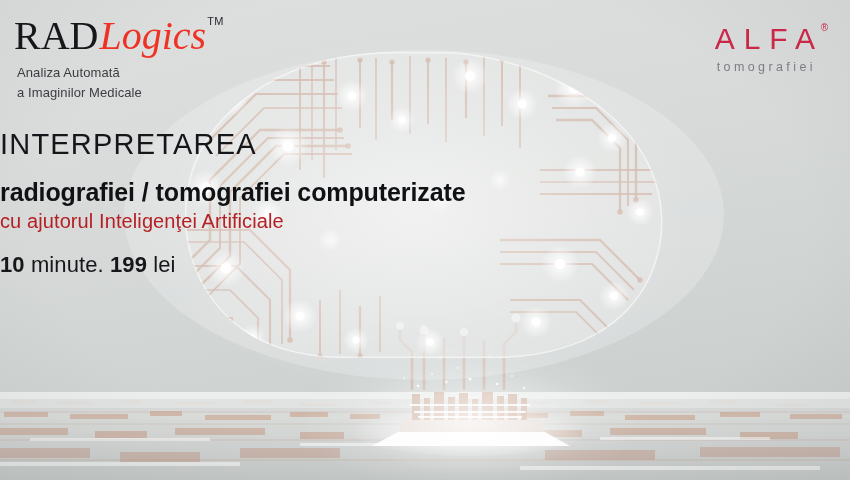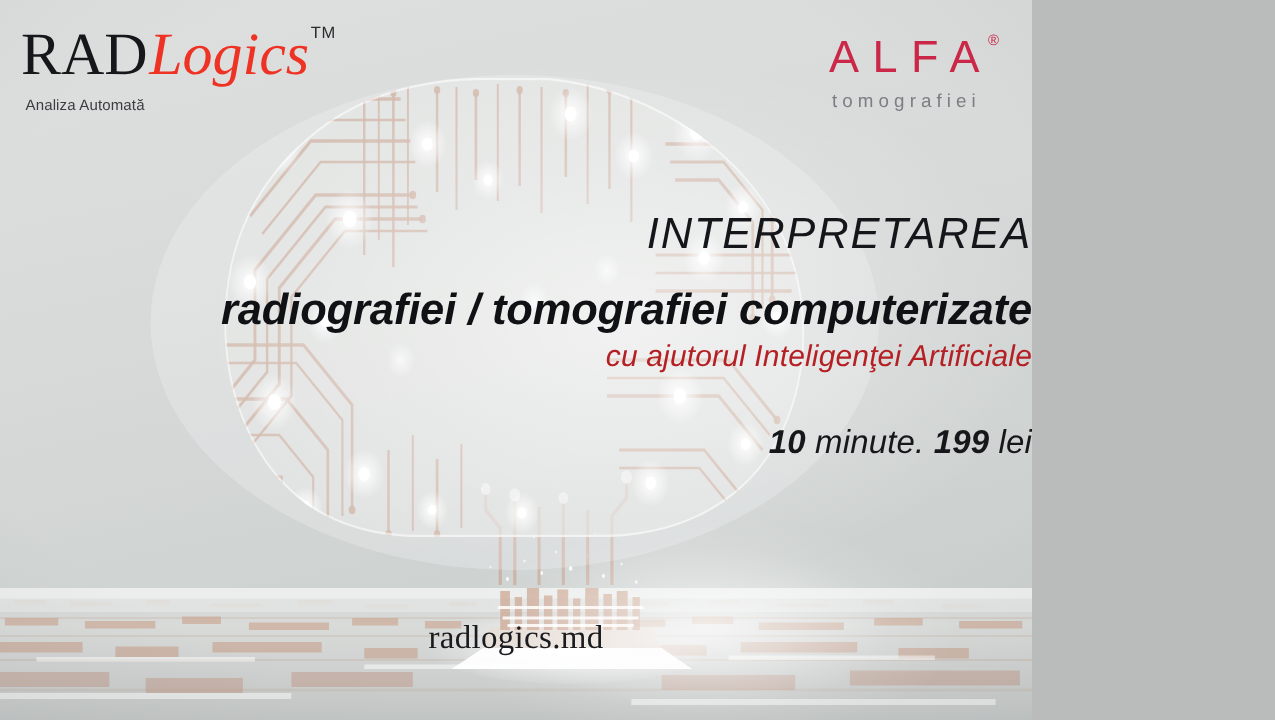--- a/index.html
+++ b/index.html
@@ -2,21 +2,21 @@
 <html><head>
 <meta charset="utf-8">
 <style>
   html, body {
     margin: 0;
     padding: 0;
     background: #b9bcbb;
   }
   .poster {
     position: relative;
-    width: 688px;
+    width: 850px;
     height: 480px;
     overflow: hidden;
     font-family: "Liberation Sans", sans-serif;
     background: linear-gradient(160deg, #dcdedd 0%, #d6d9d8 35%, #d2d6d5 65%, #c9cdcc 100%);
   }
 
   
   .bg { position: absolute; inset: 0; overflow: hidden; }
   .bg svg { position: absolute; inset: 0; width: 100%; height: 100%; display: block; }
 
@@ -60,21 +60,21 @@
     color: #2a2b2e;
     vertical-align: super;
     position: relative;
     top: -10px;
     left: 1px;
     letter-spacing: 0.5px;
   }
   .rl-tagline {
     margin-top: 7px;
     margin-left: 3px;
-    font-size: 10px;
+    font-size: 13px;
     line-height: 1.55;
     color: #3b3d40;
     letter-spacing: 0.1px;
   }
 
   
   .logo-alfa {
     position: absolute;
     right: 26px;
     top: 24px;
@@ -103,47 +103,46 @@
     font-size: 12.5px;
     color: #7d7d85;
     letter-spacing: 3.4px;
     padding-left: 3px;
   }
 
   
   .copy {
     position: absolute;
     left: 0; right: 0;
-    top: 140px;
-    text-align: right;
-    font-style: italic;
+    top: 128px;
+    text-align: left;
   }
   .h-interpretarea {
     font-size: 29px;
     font-weight: 300;
     color: #15161a;
     letter-spacing: 1.2px;
     line-height: 1.12;
   }
   .h-main {
     margin-top: 16px;
-    font-size: 29px;
+    font-size: 25px;
     font-weight: 700;
     color: #101114;
     line-height: 1.33;
     letter-spacing: -0.1px;
   }
   .h-ai {
     font-size: 20px;
     font-weight: 400;
     color: #b52025;
     letter-spacing: 0.1px;
   }
   .h-price {
-    margin-top: 32px;
+    margin-top: 19px;
     font-size: 22px;
     color: #16171a;
     font-weight: 400;
     letter-spacing: 0.1px;
   }
   .h-price b { font-weight: 700; }
 
   .h-url {
     position: absolute;
     left: 0; right: 0;
@@ -471,32 +470,32 @@
     </svg>
 
     <div class="wash"></div>
     <div class="vignette"></div>
   </div>
 
   <div class="logo-radlogics">
     <div class="rl-mark"><span class="rl-rad">RAD</span><span class="rl-logics">Logics</span><span class="rl-tm">TM</span></div>
     <div class="rl-tagline">
       <div>Analiza Automată</div>
+      <div>a Imaginilor Medicale</div>
     </div>
   </div>
 
   <div class="logo-alfa">
     <div class="alfa-word"><span>ALFA</span><span class="alfa-reg">®</span></div>
     <div class="alfa-sub">tomografiei</div>
   </div>
 
   <div class="copy">
     <div class="h-interpretarea">INTERPRETAREA</div>
     <div class="h-main">
       <div>radiografiei / tomografiei computerizate</div>
     </div>
     <div class="h-ai">cu ajutorul Inteligenţei Artificiale</div>
     <div class="h-price"><b>10</b> <span>minute.</span> <b>199</b> <span>lei</span></div>
   </div>
 
-  <div class="h-url">radlogics.md</div>
 
 </div>
 
 </body></html>

